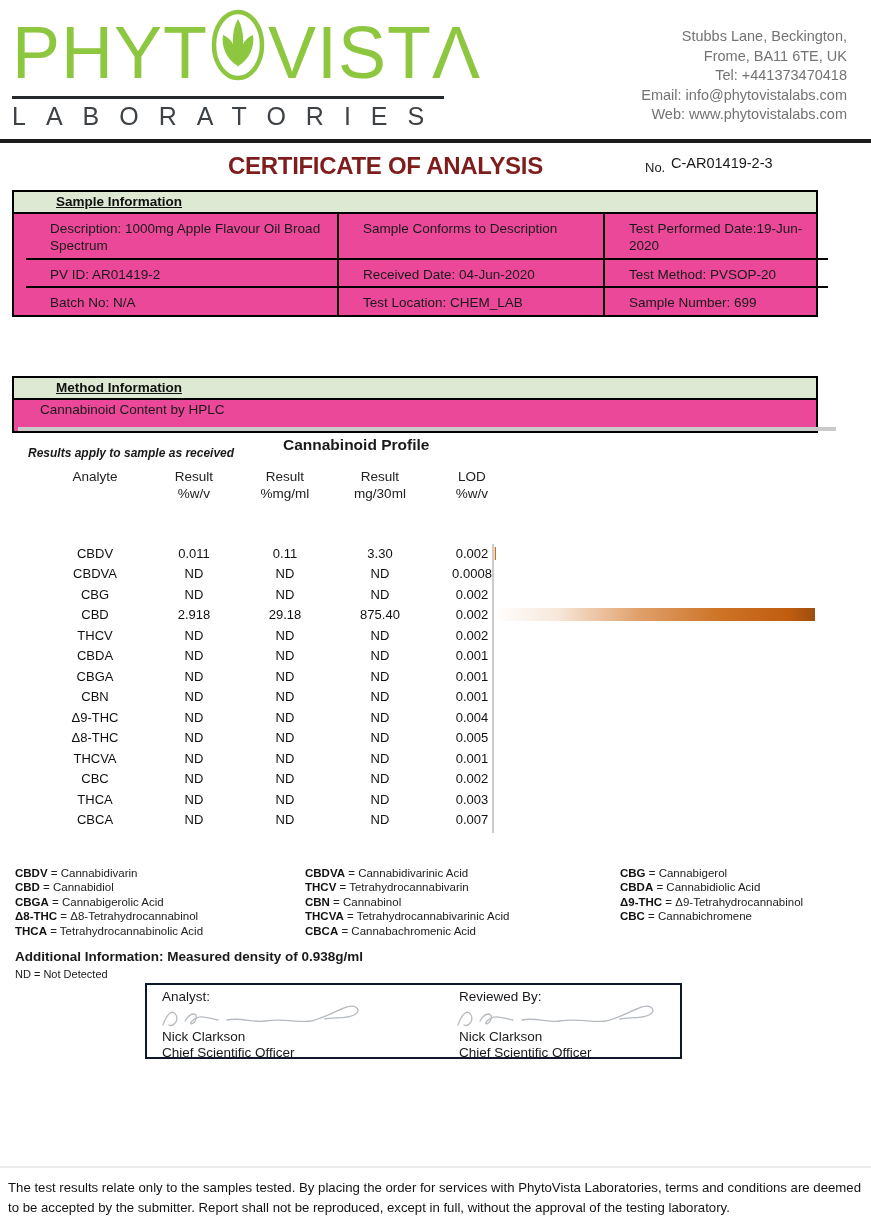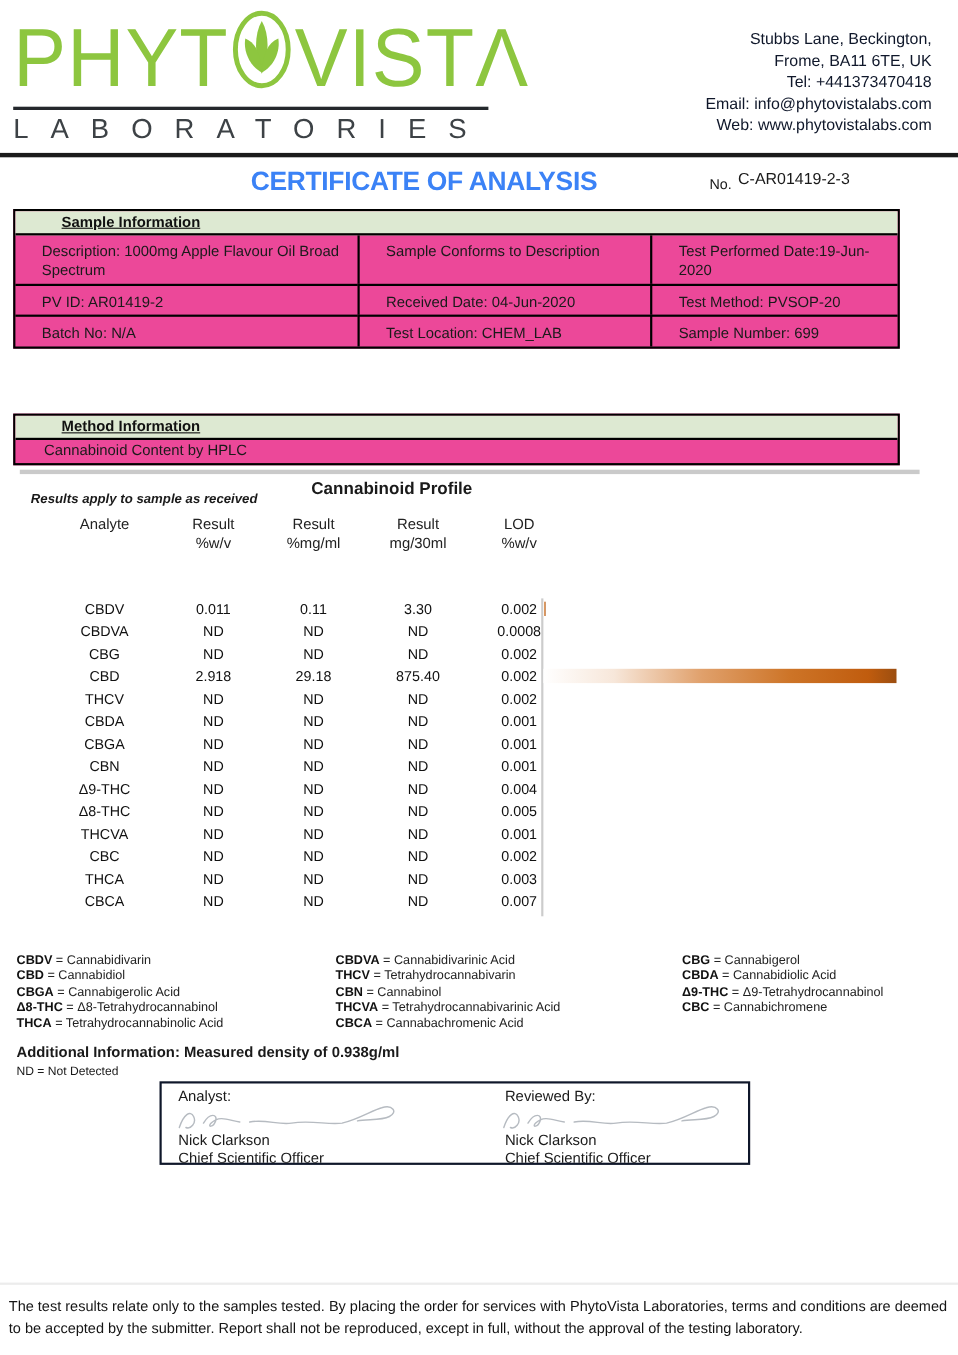--- a/index.html
+++ b/index.html
@@ -9,48 +9,48 @@
     font-family:"Liberation Sans", sans-serif; color:#1a1a1a; overflow:hidden;
     margin:0 auto;
   }
   
   .logo-block { position:absolute; left:12px; top:8px; }
   .logo-line1 { display:flex; align-items:center; color:#8dc63f; font-size:72px; font-weight:400; letter-spacing:1px; line-height:78px; }
   .logo-line1 .lg-txt { transform:scaleY(1.04); }
   .logo-leaf { margin:0 2px; }
   .logo-rule { width:432px; height:3px; background:#24282c; margin-top:0px; }
   .logo-sub { margin-top:3px; font-size:25px; font-weight:500; color:#3d4246; letter-spacing:20px; white-space:nowrap; }
-  .contact { position:absolute; top:27px; right:24px; text-align:right; font-size:14.5px; line-height:19.5px; color:#0f172a; }
+  .contact { position:absolute; top:27px; right:24px; text-align:right; font-size:14.5px; line-height:19.5px; color:#737373; }
   .top-rule { position:absolute; top:139px; left:0; width:871px; height:4px; background:#1b1b1b; }
 
   
-  .coa-title { position:absolute; top:152px; left:228px; font-size:24px; font-weight:bold; letter-spacing:-0.3px; color:#3b82f6; }
+  .coa-title { position:absolute; top:152px; left:228px; font-size:24px; font-weight:bold; letter-spacing:-0.3px; color:#7f1d1d; }
   .no-label  { position:absolute; top:160px; left:645px; font-size:13px; }
   .coa-number{ position:absolute; top:155px; left:671px; font-size:14.5px; }
 
   
   .info-box { position:absolute; left:12px; width:806px; border:2px solid #000; background:#ec4899; }
   .sec-head { background:#dde9d2; border-bottom:2px solid #000; font-weight:bold; font-size:13.5px;
               padding:2px 0 3px 42px; text-decoration:underline; color:#111; }
   #sample-box { top:190px; }
-  .si-grid { display:grid; grid-template-columns:311px 266px 225px; grid-template-rows:44px 28px 29px; }
+  .si-grid { display:grid; grid-template-columns:311px 266px 225px; grid-template-rows:44px 28px 29px;margin-left:12px; }
   .si-cell { font-size:13.5px; padding:6px 6px 2px 24px; line-height:17px; }
   .si-cell.col1, .si-cell.col2 { border-left:2px solid #000; }
   .si-cell:nth-child(n+4) { border-top:2px solid #000; }
 
   #customer-box { top:315px; }
   .cust-row { position:relative; height:38px; font-size:13.5px; }
   .cust-name-label { position:absolute; left:26px; top:8px; }
   .cust-name-value { position:absolute; left:93px; top:8px; }
   .cust-divider { position:absolute; left:313px; top:3px; width:2px; height:30px; background:#000; }
   .cust-addr-label { position:absolute; left:325px; top:8px; }
   .cust-addr-value { position:absolute; left:418px; top:8px; }
 
   #method-box { top:376px; }
-  .method-row { height:21px; font-size:13.5px; padding:2px 0 0 26px; }
+  .method-row { height:31px; font-size:13.5px; padding:2px 0 0 26px; }
 
   .gray-divider { position:absolute; left:18px; top:427px; width:818px; height:4px; background:#cacaca; }
 
   
   .profile-title { position:absolute; left:283px; top:436px; font-size:15.5px; font-weight:bold; }
   .profile-note  { position:absolute; left:28px; top:446px; font-size:12px; font-weight:bold; font-style:italic; }
   .p-head { position:absolute; left:40px; top:468px; display:grid; grid-template-columns:110px 88px 94px 96px 88px;
             text-align:center; font-size:13.5px; line-height:17px; color:#222; }
   .p-head span { display:block; }
   .p-rows { position:absolute; left:40px; top:543px; }

